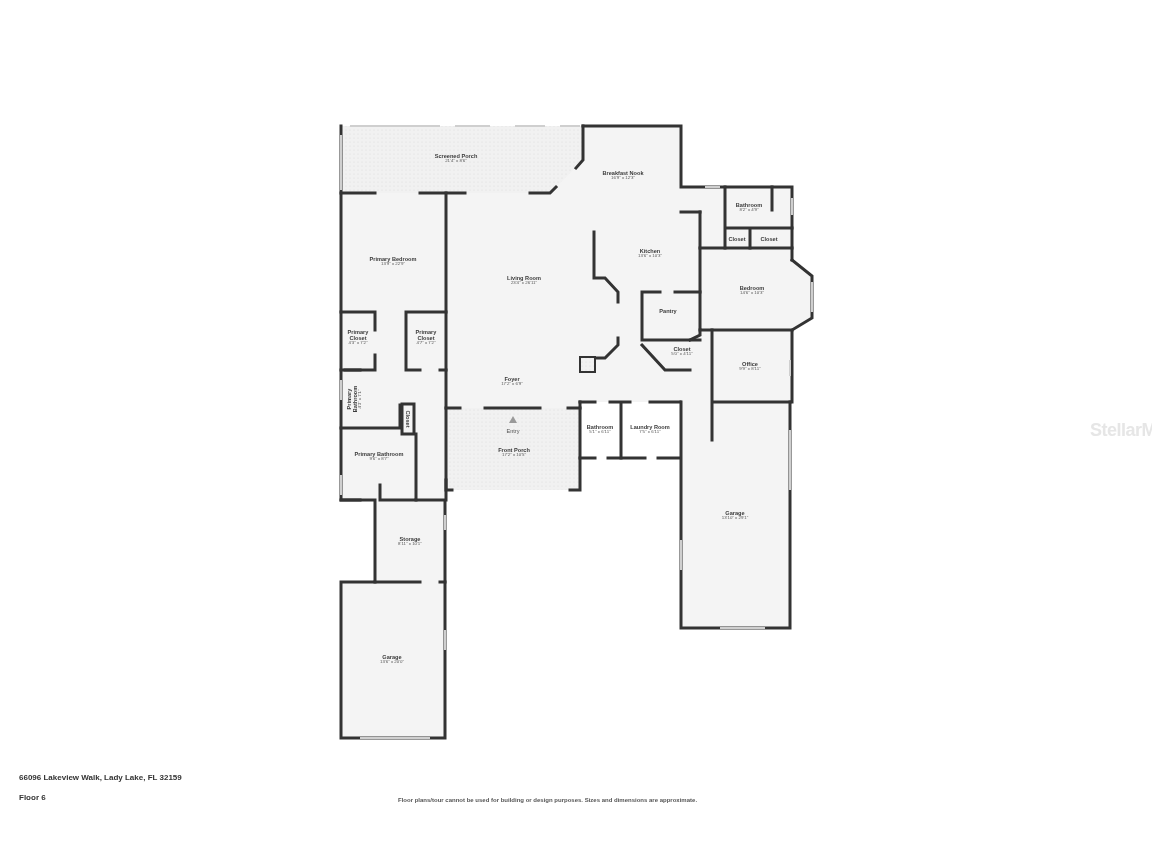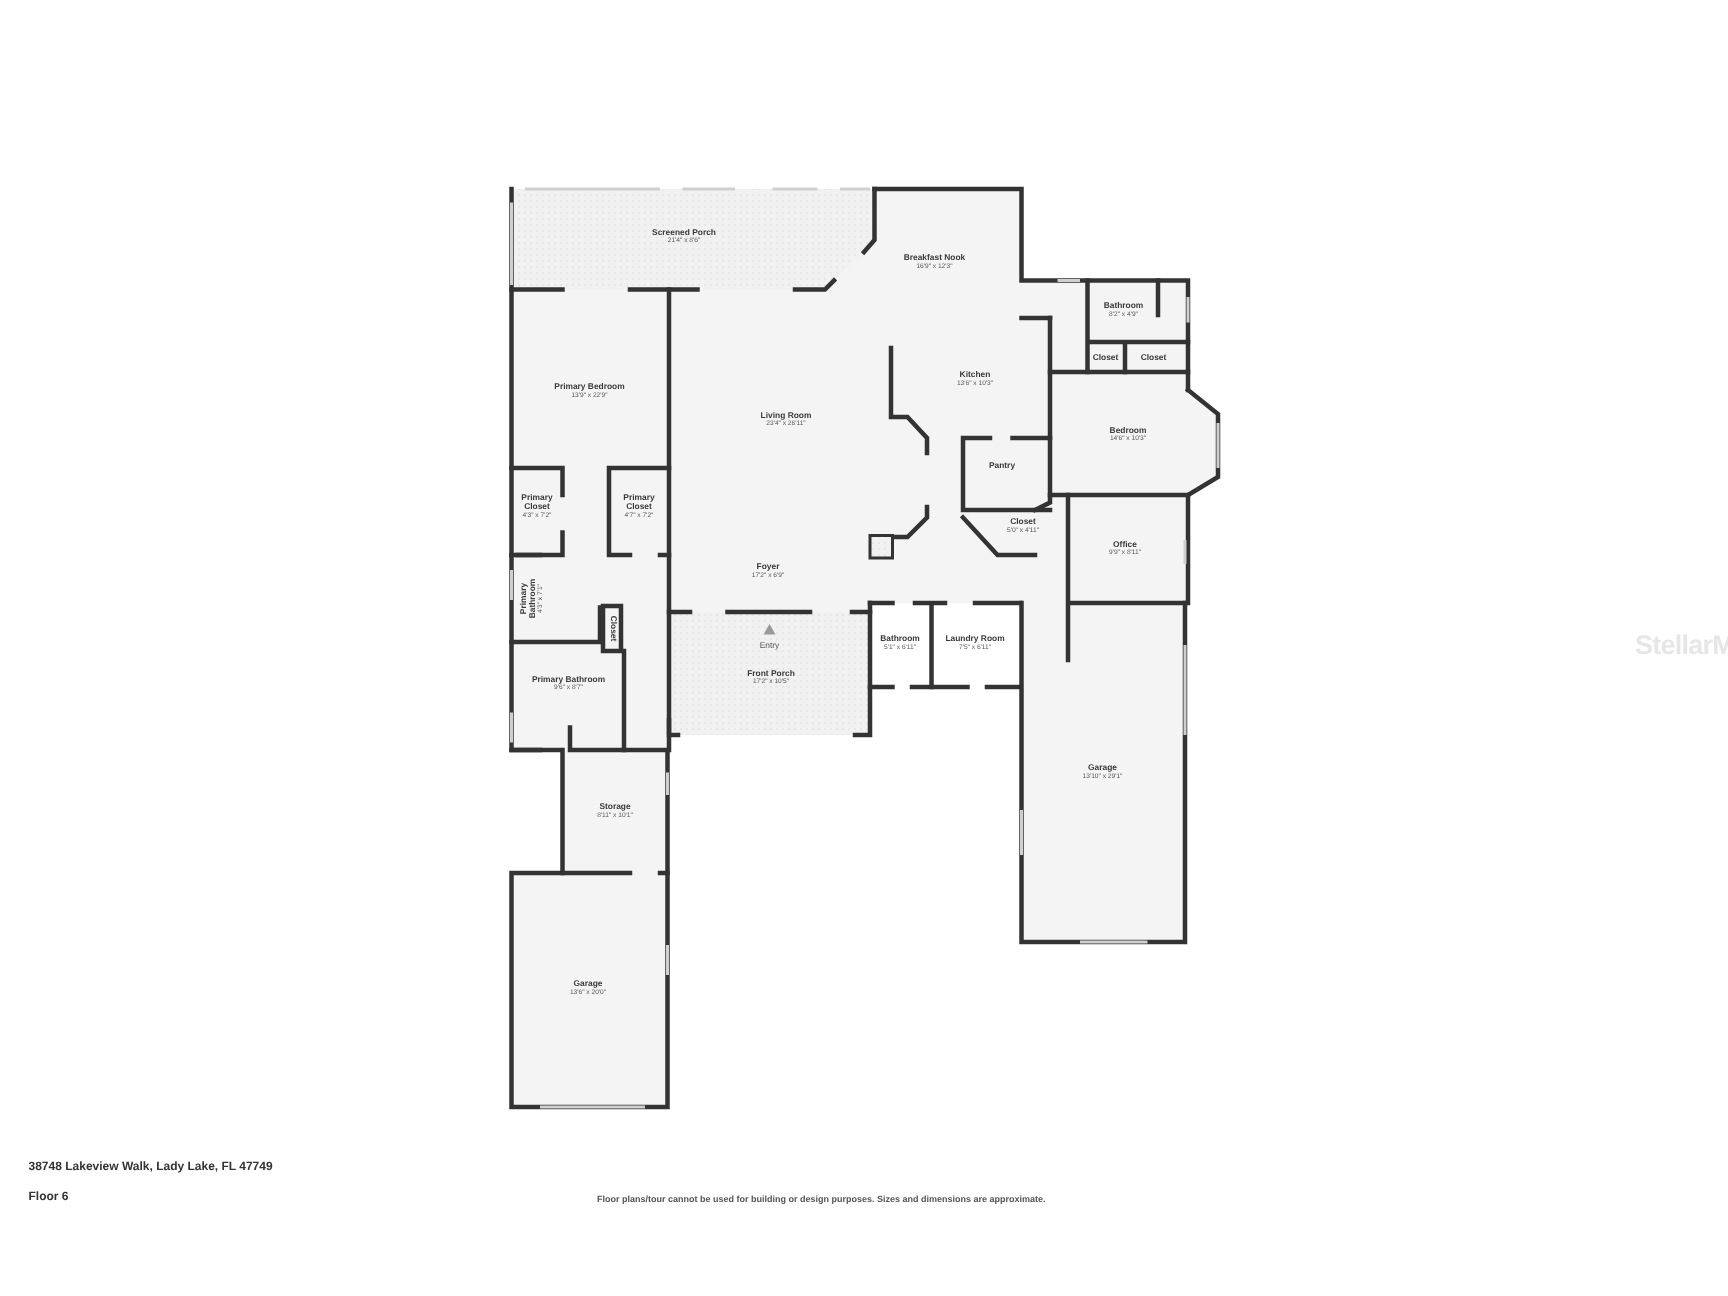--- a/index.html
+++ b/index.html
@@ -190,15 +190,15 @@
 <div class="room-label" style="left:410px;top:541px">
   <span class="nm">Storage</span>
   <span class="dm">8'11" x 10'1"</span>
 </div>
 <div class="room-label" style="left:392px;top:659px">
   <span class="nm">Garage</span>
   <span class="dm">13'6" x 20'0"</span>
 </div>
 
 <div id="watermark">StellarMLS</div>
-<div id="addr">38748 Lakeview Walk, Lady Lake, FL 47749</div>
+<div id="addr">66096 Lakeview Walk, Lady Lake, FL 32159</div>
 <div id="floor">Floor 6</div>
 <div id="disclaimer">Floor plans/tour cannot be used for building or design purposes. Sizes and dimensions are approximate.</div>
 
 </body></html>

